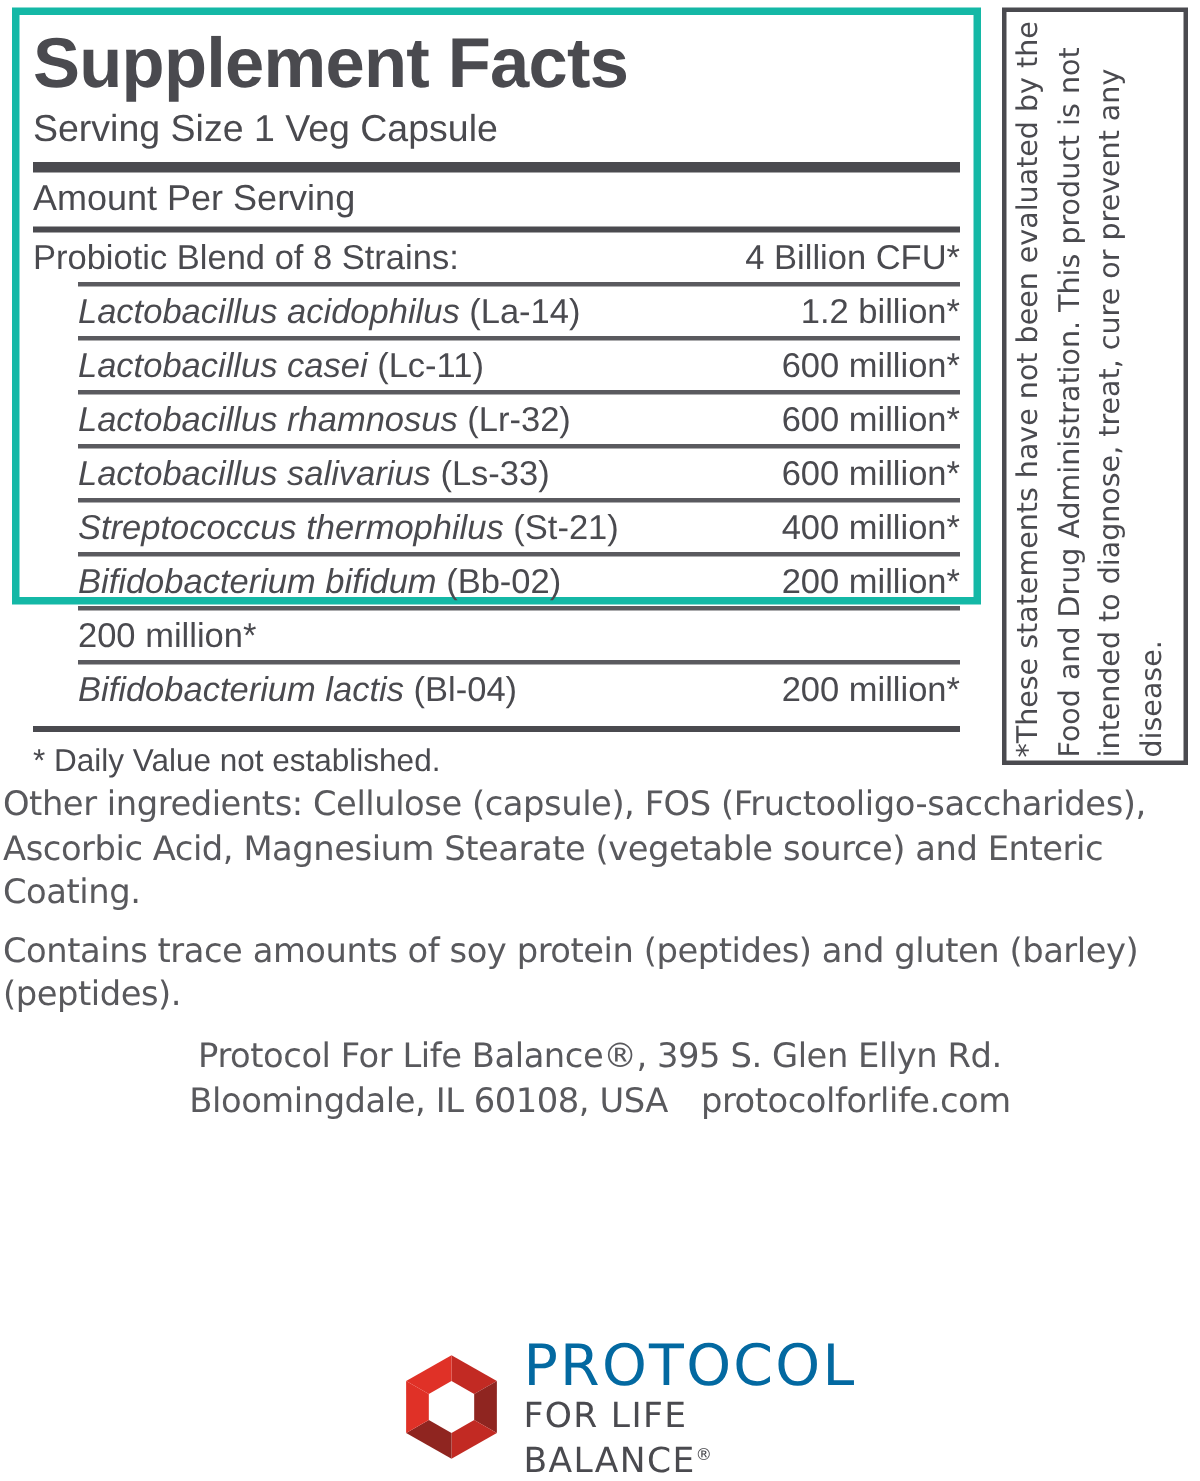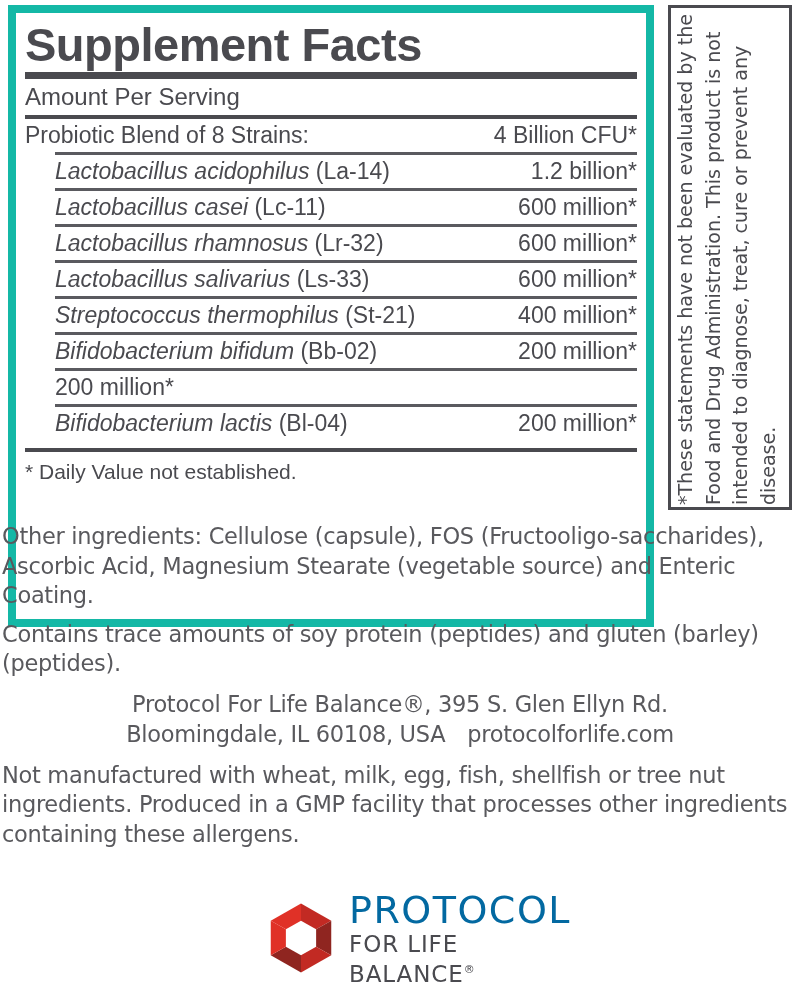--- a/index.html
+++ b/index.html
@@ -15,22 +15,22 @@
     color: #4a4a4f;
     overflow: hidden;
   }
 
   
   #facts-panel {
     position: absolute;
     left: 8px;
     top: 5px;
     width: 646px;
-    height: 622px;
-    border: 8px solid #14b8a6;
+    height: 398px;
+    border: 5px solid #14b8a6;
     background: #ffffff;
     box-sizing: border-box;
     padding: 0 9px;
   }
 
   .sf-title {
     font-family: "Liberation Sans", sans-serif;
     font-weight: bold;
     font-size: 47px;
     line-height: 54px;
@@ -177,20 +177,21 @@
     margin-top: 2px;
   }
   .logo-sub sup { font-size: 11px; vertical-align: super; }
 </style>
 </head>
 <body>
 
 <div id="facts-panel">
 
   <div class="sf-title">Supplement Facts</div>
+  <div class="sf-serving">Serving Size 1 Veg Capsule</div>
 
   <div class="rule-thick"></div>
   <div class="sf-amount-head">Amount Per Serving</div>
   <div class="rule-med"></div>
 
   <div class="sf-row">
     <span class="nm">Probiotic Blend of 8 Strains:</span>
     <span class="amt">4 Billion CFU*</span>
   </div>
 
@@ -249,21 +250,20 @@
   <div id="fda-text">*These statements have not been evaluated by the Food and Drug Administration. This product is not intended to diagnose, treat, cure or prevent any disease.</div>
 </div>
 
 <div id="lower">
   <p class="para">Other ingredients: Cellulose (capsule), FOS (Fructooligo-saccharides), Ascorbic Acid, Magnesium Stearate (vegetable source) and Enteric Coating.</p>
   <p class="para">Contains trace amounts of soy protein (peptides) and gluten (barley) (peptides).</p>
   <p class="para addr tight">
     <span>Protocol For Life Balance®, 395 S. Glen Ellyn Rd.</span><br>
     <span>Bloomingdale, IL 60108, USA</span><span class="gap"></span><span>protocolforlife.com</span>
   </p>
-  <p class="para" style="margin-top:12px">Not manufactured with wheat, milk, egg, fish, shellfish or tree nut ingredients. Produced in a GMP facility that processes other ingredients containing these allergens.</p>
 </div>
 
 <div id="logo">
   <svg id="logo-mark" viewBox="0 0 100 100">
 
     <polygon points="50,2 92,26 71,38 50,26" fill="#c22a23"></polygon>
     <polygon points="92,26 92,74 71,62 71,38" fill="#8f2520"></polygon>
     <polygon points="92,74 50,98 50,74 71,62" fill="#c22a23"></polygon>
     <polygon points="50,98 8,74 29,62 50,74" fill="#8f2520"></polygon>
     <polygon points="8,74 8,26 29,38 29,62" fill="#e03127"></polygon>

